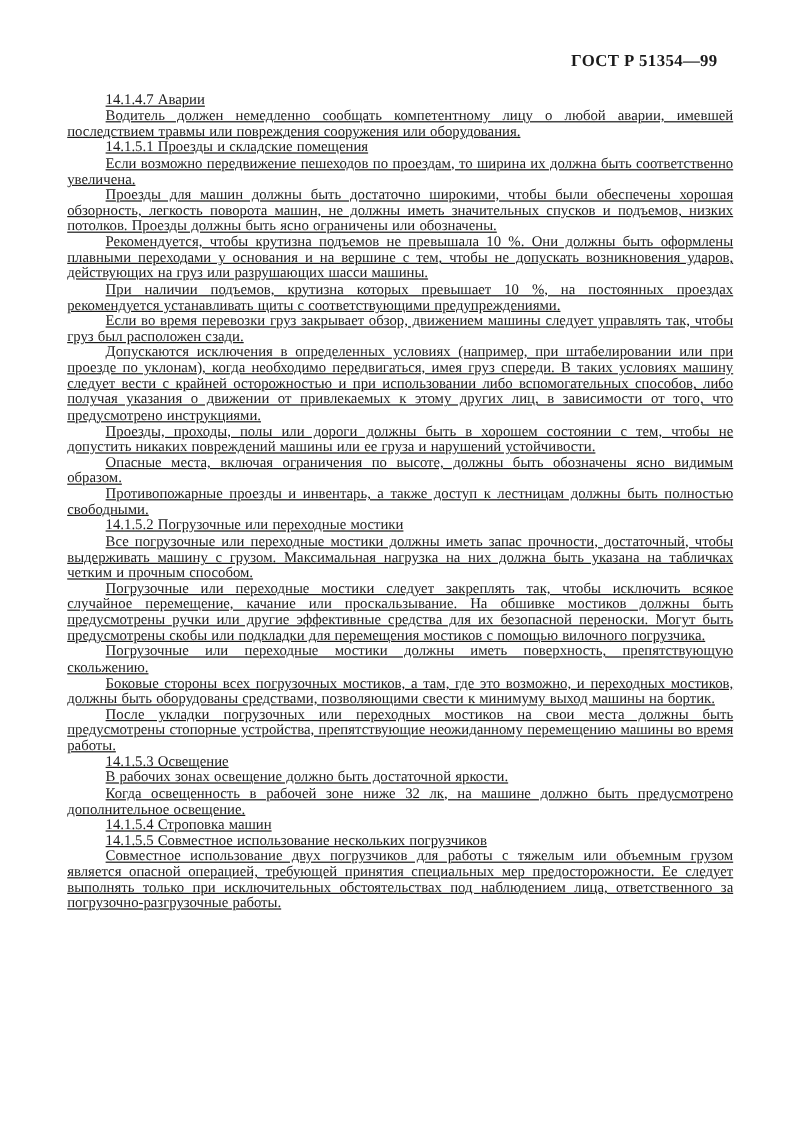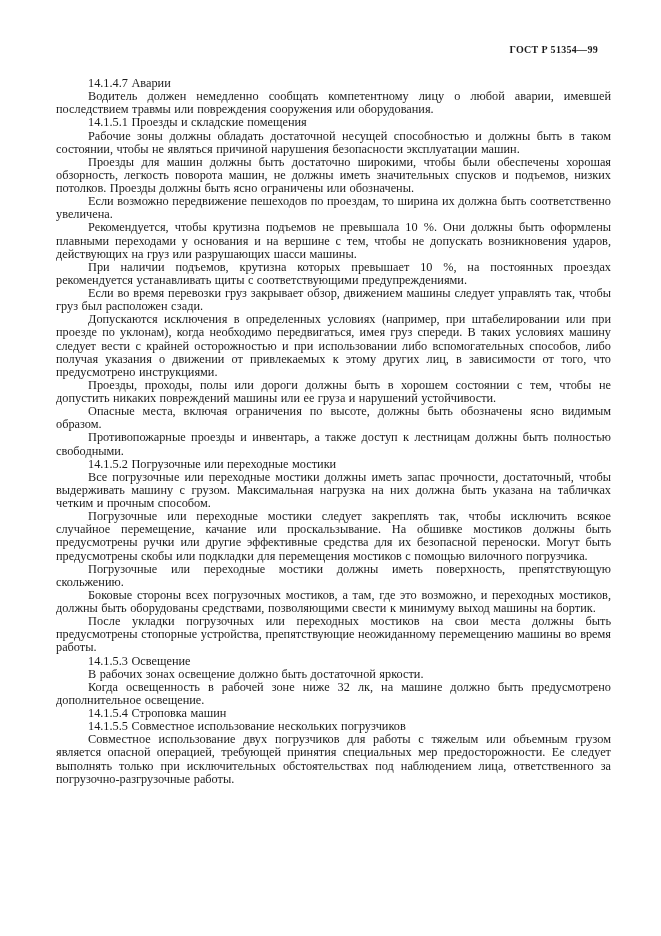--- a/index.html
+++ b/index.html
@@ -15,30 +15,31 @@
     font-family: "Liberation Serif", "DejaVu Serif", serif;
     color: #1b1b1b;
     overflow: hidden;
   }
   .page-header {
     position: absolute;
     top: 44px;
     left: 56px;
     width: 542px;
     text-align: right;
-    font-size: 10px;
+    font-size: 14px;
     font-weight: bold;
     letter-spacing: 0.3px;
     white-space: nowrap;
   }
   .page-body {
     position: absolute;
     top: 77px;
     left: 56px;
     width: 555px;
+    text-decoration: underline;
   }
   .para {
     margin: 0;
     padding: 0;
     font-size: 12.3px;
     line-height: 13.12px;
     text-align: justify;
     text-indent: 32px;
     word-spacing: 0.4px;
   }
@@ -57,23 +58,22 @@
 <div class="page">
 
   <div class="page-header">
     <span>ГОСТ Р 51354—99</span>
   </div>
 
   <div class="page-body">
     <p class="para">14.1.4.7 Аварии</p>
     <p class="para">Водитель должен немедленно сообщать компетентному лицу о любой аварии, имевшей последствием травмы или повреждения сооружения или оборудования.</p>
     <p class="para">14.1.5.1 Проезды и складские помещения</p>
-    <p class="para">Рабочие зоны должны обладать достаточной несущей способностью и должны быть в таком состоянии, чтобы не являться причиной нарушения безопасности эксплуатации машин.</p>
+    <p class="para">Если возможно передвижение пешеходов по проездам, то ширина их должна быть соответственно увеличена.</p>
     <p class="para">Проезды для машин должны быть достаточно широкими, чтобы были обеспечены хорошая обзорность, легкость поворота машин, не должны иметь значительных спусков и подъемов, низких потолков. Проезды должны быть ясно ограничены или обозначены.</p>
-    <p class="para">Если возможно передвижение пешеходов по проездам, то ширина их должна быть соответственно увеличена.</p>
     <p class="para">Рекомендуется, чтобы крутизна подъемов не превышала 10 %. Они должны быть оформлены плавными переходами у основания и на вершине с тем, чтобы не допускать возникновения ударов, действующих на груз или разрушающих шасси машины.</p>
     <p class="para">При наличии подъемов, крутизна которых превышает 10 %, на постоянных проездах рекомендуется устанавливать щиты с соответствующими предупреждениями.</p>
     <p class="para">Если во время перевозки груз закрывает обзор, движением машины следует управлять так, чтобы груз был расположен сзади.</p>
     <p class="para">Допускаются исключения в определенных условиях (например, при штабелировании или при проезде по уклонам), когда необходимо передвигаться, имея груз спереди. В таких условиях машину следует вести с крайней осторожностью и при использовании либо вспомогательных способов, либо получая указания о движении от привлекаемых к этому других лиц, в зависимости от того, что предусмотрено инструкциями.</p>
     <p class="para">Проезды, проходы, полы или дороги должны быть в хорошем состоянии с тем, чтобы не допустить никаких повреждений машины или ее груза и нарушений устойчивости.</p>
     <p class="para">Опасные места, включая ограничения по высоте, должны быть обозначены ясно видимым образом.</p>
     <p class="para">Противопожарные проезды и инвентарь, а также доступ к лестницам должны быть полностью свободными.</p>
     <p class="para">14.1.5.2 Погрузочные или переходные мостики</p>
     <p class="para">Все погрузочные или переходные мостики должны иметь запас прочности, достаточный, чтобы выдерживать машину с грузом. Максимальная нагрузка на них должна быть указана на табличках четким и прочным способом.</p>
     <p class="para">Погрузочные или переходные мостики следует закреплять так, чтобы исключить всякое случайное перемещение, качание или проскальзывание. На обшивке мостиков должны быть предусмотрены ручки или другие эффективные средства для их безопасной переноски. Могут быть предусмотрены скобы или подкладки для перемещения мостиков с помощью вилочного погрузчика.</p>

